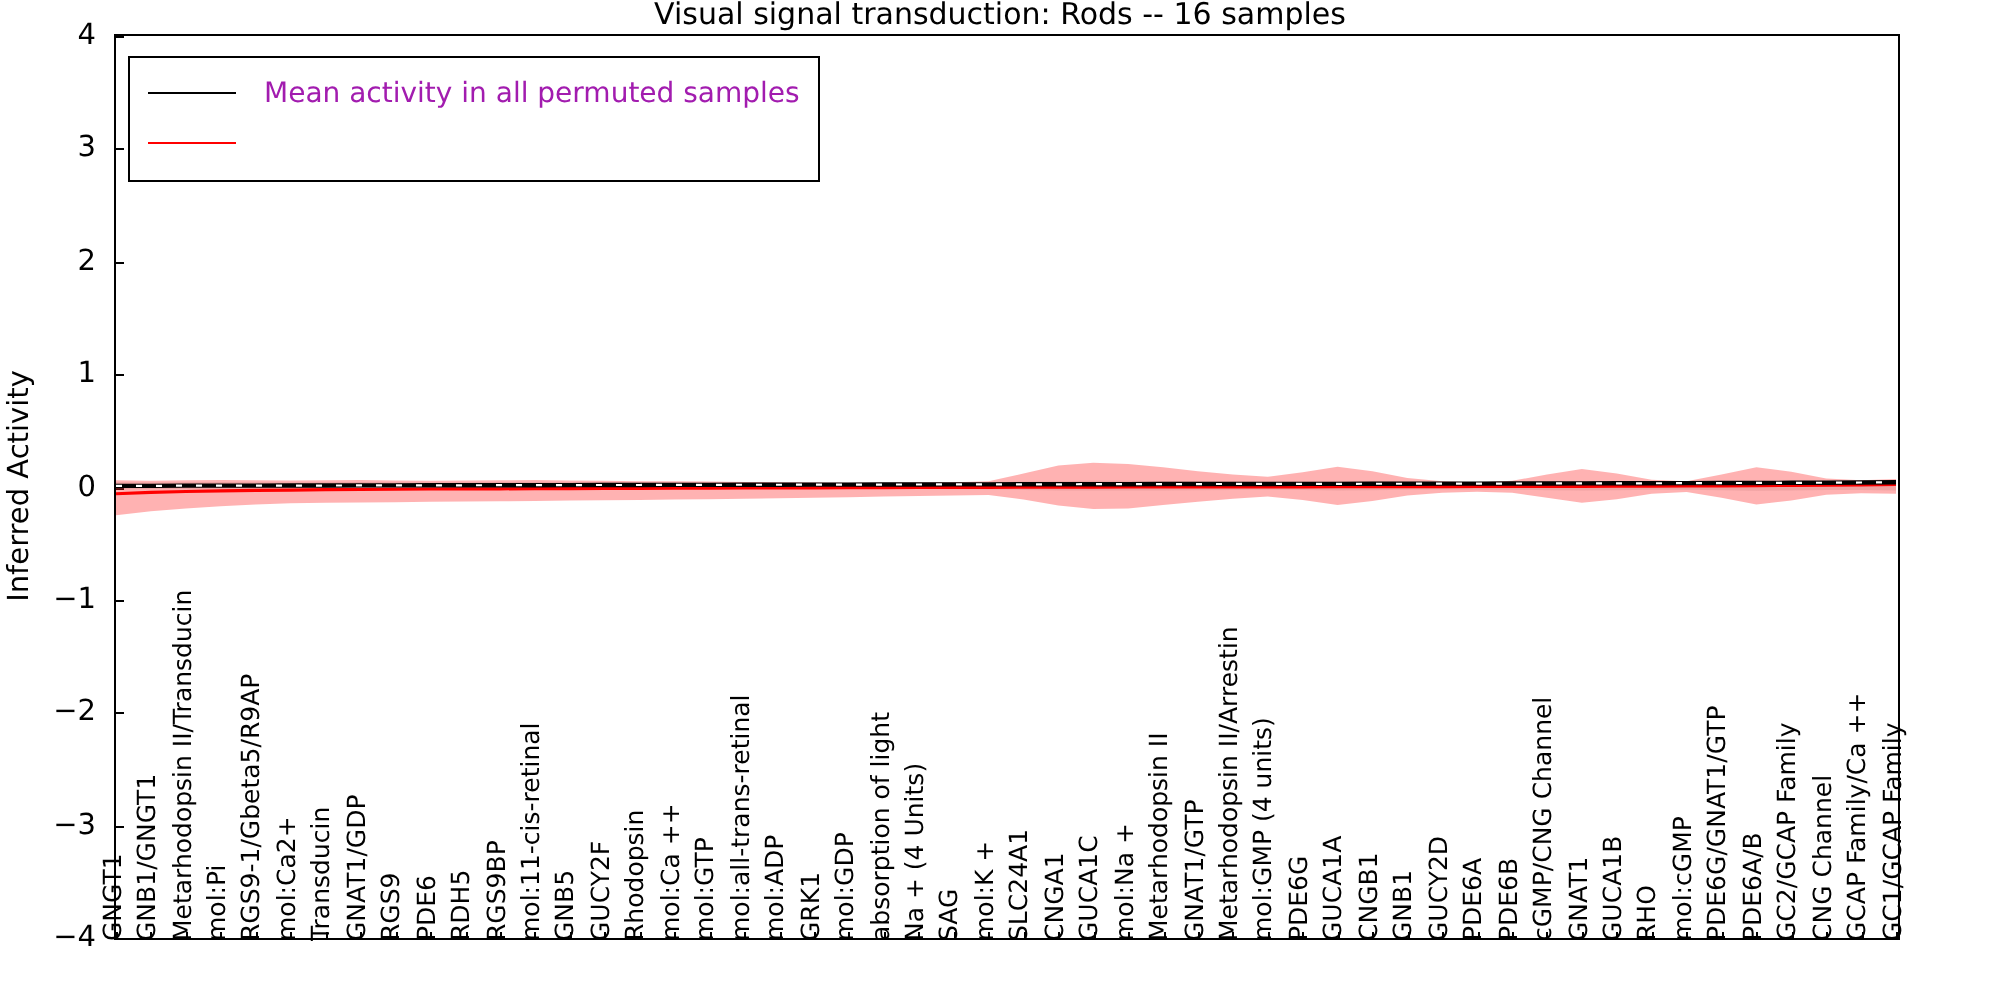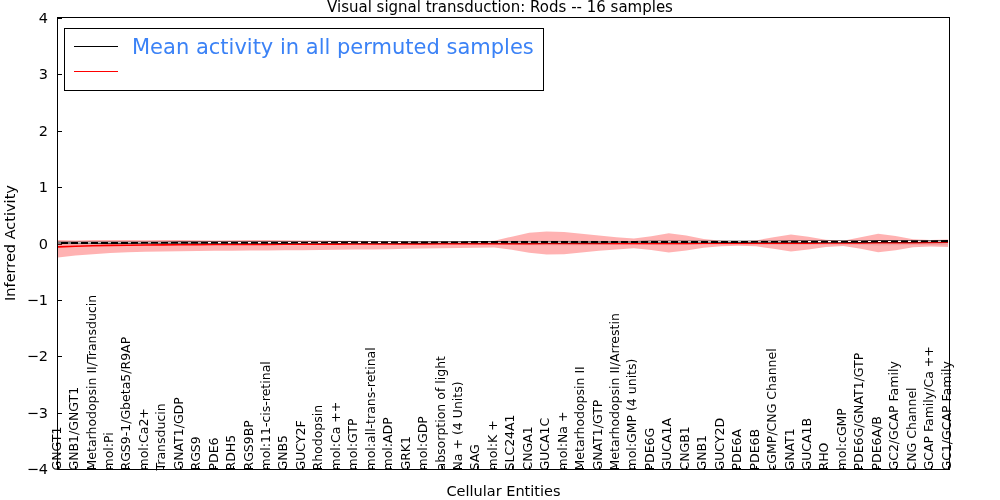--- a/index.html
+++ b/index.html
@@ -155,22 +155,22 @@
   }
   .legend-swatch {
     width: 44px;
     height: 0;
     border-top-width: 1.6px;
     border-top-style: solid;
     margin-right: 14px;
     flex: 0 0 auto;
   }
   .legend-text {
-    font-size: 21px;
-    color: #3b82f6;
+    font-size: 14px;
+    color: #a21caf;
     white-space: nowrap;
   }
 </style>
 </head>
 <body>
 
 <div id="figure">
 
   <div id="chart-title">Visual signal transduction: Rods -- 16 samples</div>
 
@@ -311,21 +311,20 @@
       <div class="xt" style="left: 755.992px;">GUCA1B</div>
       <div class="xt" style="left: 773.443px;">RHO</div>
       <div class="xt" style="left: 790.894px;">mol:cGMP</div>
       <div class="xt" style="left: 808.345px;">PDE6G/GNAT1/GTP</div>
       <div class="xt" style="left: 825.796px;">PDE6A/B</div>
       <div class="xt" style="left: 843.247px;">GC2/GCAP Family</div>
       <div class="xt" style="left: 860.698px;">CNG Channel</div>
       <div class="xt" style="left: 878.149px;">GCAP Family/Ca ++</div>
       <div class="xt" style="left: 895.6px;">GC1/GCAP Family</div>
     </div>
-  <div id="xlabel">Cellular Entities</div>
 
   <div id="legend">
     <div class="legend-row">
       <span class="legend-swatch" style="border-top-color: rgb(0, 0, 0);"></span>
       <span class="legend-text">Mean activity in all permuted samples</span>
     </div>
     <div class="legend-row">
       <span class="legend-swatch" style="border-top-color: rgb(255, 0, 0);"></span>
     </div>
   </div>

